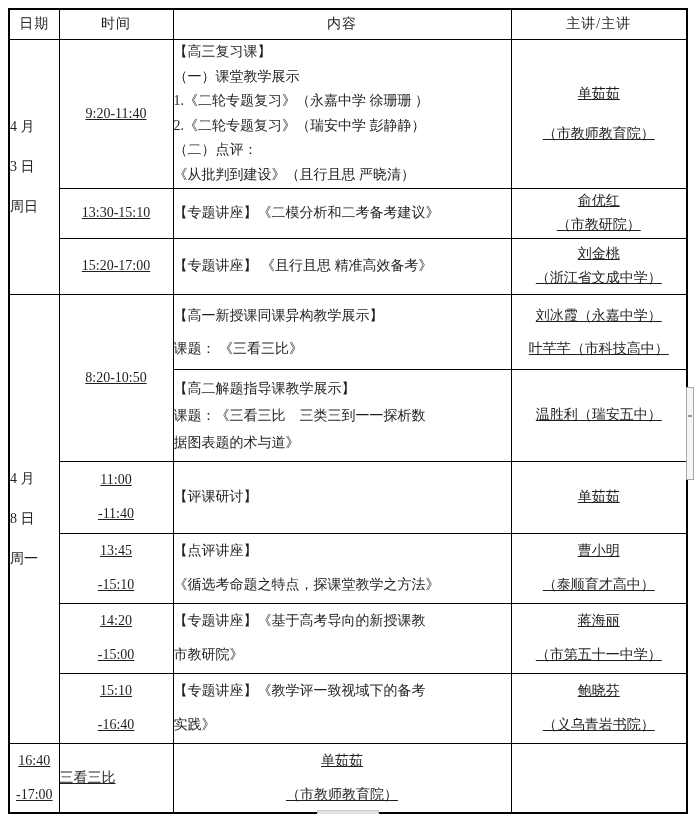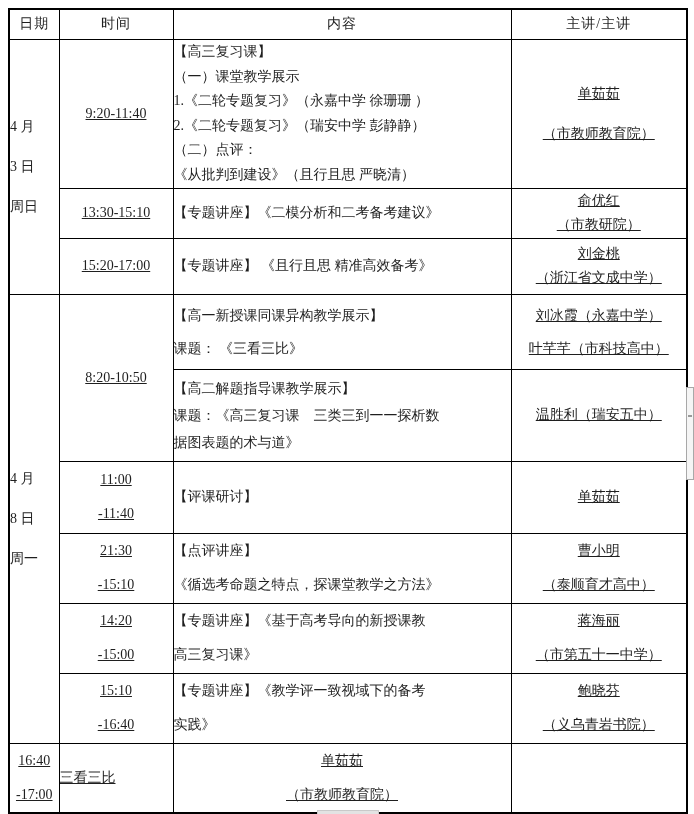--- a/index.html
+++ b/index.html
@@ -131,21 +131,21 @@
       </td>
       <td class="center lh33">
         <span class="ln">刘冰霞（永嘉中学）</span>
         <span class="ln">叶芊芊（市科技高中）</span>
       </td>
     </tr>
 
     <tr style="height:92px">
       <td class="content lh27">
         <span class="ln">【高二解题指导课教学展示】</span>
-        <span class="ln">课题：《高三复习课　三类三到一一探析数</span>
+        <span class="ln">课题：《三看三比　三类三到一一探析数</span>
         <span class="ln">据图表题的术与道》</span>
       </td>
       <td class="center">
         <span class="ln">温胜利（瑞安五中）</span>
       </td>
     </tr>
 
     <tr style="height:72px">
       <td class="center lh34">
         <span class="ln">11:00</span>
@@ -154,41 +154,41 @@
       <td class="content">
         <span class="ln">【评课研讨】</span>
       </td>
       <td class="center">
         <span class="ln">单茹茹</span>
       </td>
     </tr>
 
     <tr style="height:70px">
       <td class="center lh34">
-        <span class="ln">21:30</span>
+        <span class="ln">13:45</span>
         <span class="ln">-15:10</span>
       </td>
       <td class="content lh34">
         <span class="ln">【点评讲座】</span>
         <span class="ln">《循选考命题之特点，探课堂教学之方法》</span>
       </td>
       <td class="center lh34">
         <span class="ln">曹小明</span>
         <span class="ln">（泰顺育才高中）</span>
       </td>
     </tr>
 
     <tr style="height:70px">
       <td class="center lh34">
         <span class="ln">14:20</span>
         <span class="ln">-15:00</span>
       </td>
       <td class="content lh34">
         <span class="ln">【专题讲座】《基于高考导向的新授课教</span>
-        <span class="ln">高三复习课》</span>
+        <span class="ln">市教研院》</span>
       </td>
       <td class="center lh34">
         <span class="ln">蒋海丽</span>
         <span class="ln">（市第五十一中学）</span>
       </td>
     </tr>
 
     <tr style="height:70px">
       <td class="center lh34">
         <span class="ln">15:10</span>

